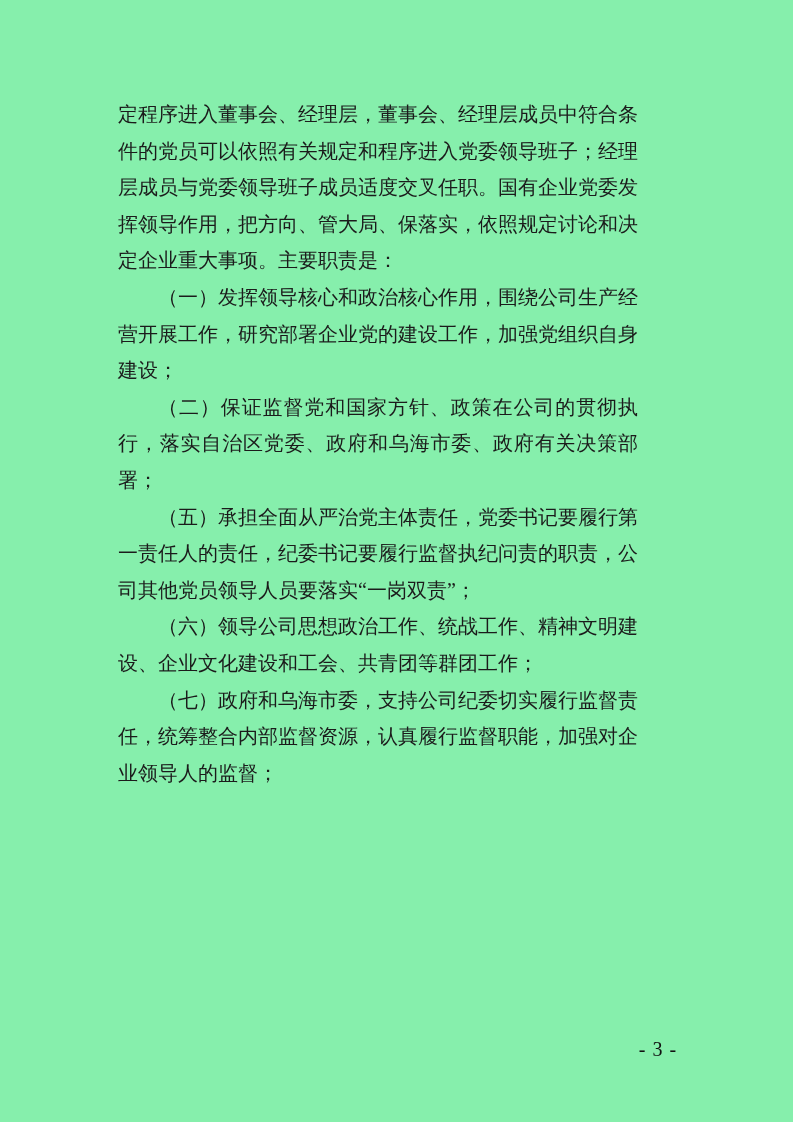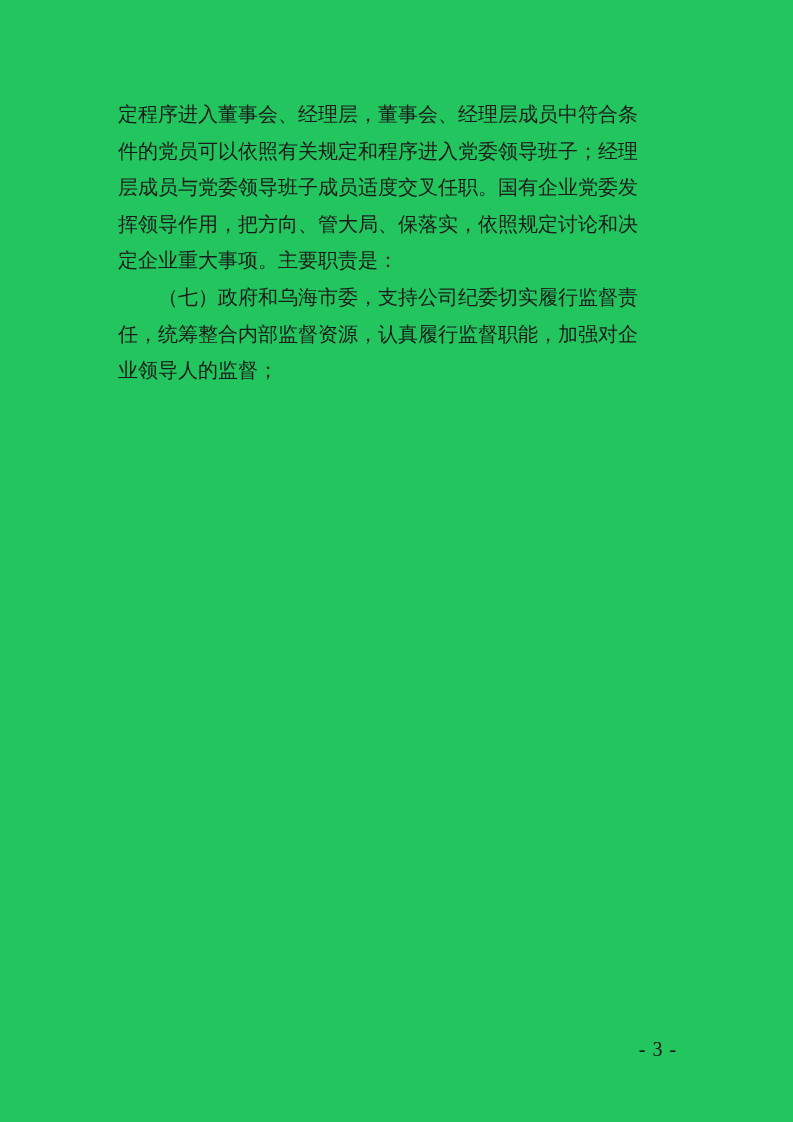--- a/index.html
+++ b/index.html
@@ -4,21 +4,21 @@
   <style>
     html, body {
       margin: 0;
       padding: 0;
       background: #ffffff;
     }
     .page {
       position: relative;
       width: 793px;
       height: 1122px;
-      background: #22c55e;
+      background: #86efac;
       overflow: hidden;
       font-family: "Liberation Serif", "DejaVu Serif", serif;
       color: #1b1b1b;
     }
     .content {
       position: absolute;
       left: 118px;
       top: 96px;
       width: 520px;
       font-size: 20px;
@@ -44,17 +44,21 @@
       color: #111111;
       font-family: "Liberation Serif", "DejaVu Serif", serif;
     }
   </style>
 </head>
 <body>
 
 <div class="page">
   <div class="content">
     <p class="para no-indent">定程序进入董事会、经理层，董事会、经理层成员中符合条件的党员可以依照有关规定和程序进入党委领导班子；经理层成员与党委领导班子成员适度交叉任职。国有企业党委发挥领导作用，把方向、管大局、保落实，依照规定讨论和决定企业重大事项。主要职责是：</p>
+    <p class="para">（一）发挥领导核心和政治核心作用，围绕公司生产经营开展工作，研究部署企业党的建设工作，加强党组织自身建设；</p>
+    <p class="para">（二）保证监督党和国家方针、政策在公司的贯彻执行，落实自治区党委、政府和乌海市委、政府有关决策部署；</p>
+    <p class="para">（五）承担全面从严治党主体责任，党委书记要履行第一责任人的责任，纪委书记要履行监督执纪问责的职责，公司其他党员领导人员要落实“一岗双责”；</p>
+    <p class="para">（六）领导公司思想政治工作、统战工作、精神文明建设、企业文化建设和工会、共青团等群团工作；</p>
     <p class="para">（七）政府和乌海市委，支持公司纪委切实履行监督责任，统筹整合内部监督资源，认真履行监督职能，加强对企业领导人的监督；</p>
   </div>
 
   <div class="page-number">- 3 -</div>
 </div>
 
 </body></html>

